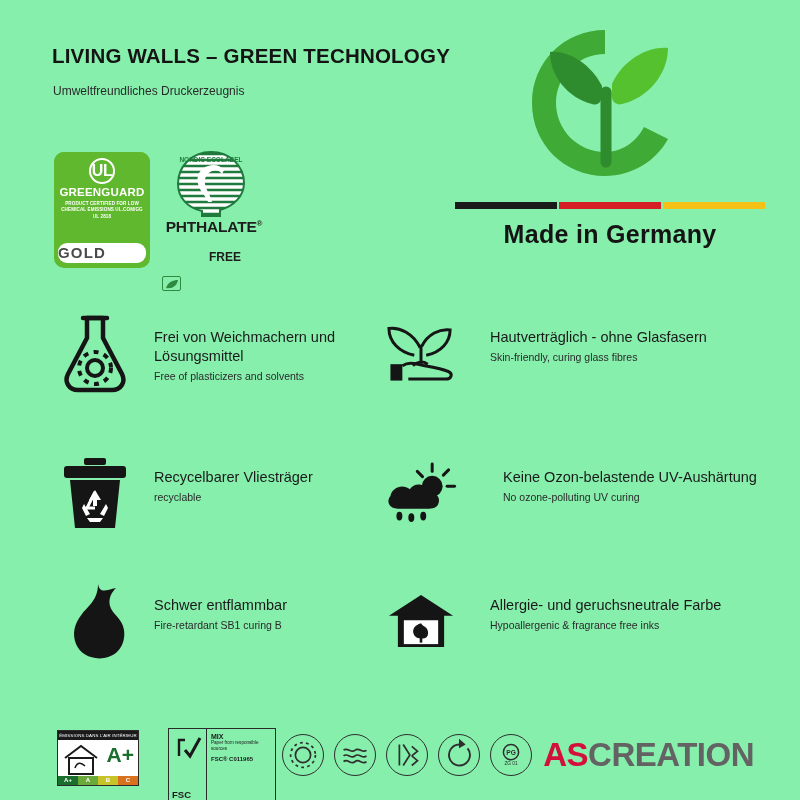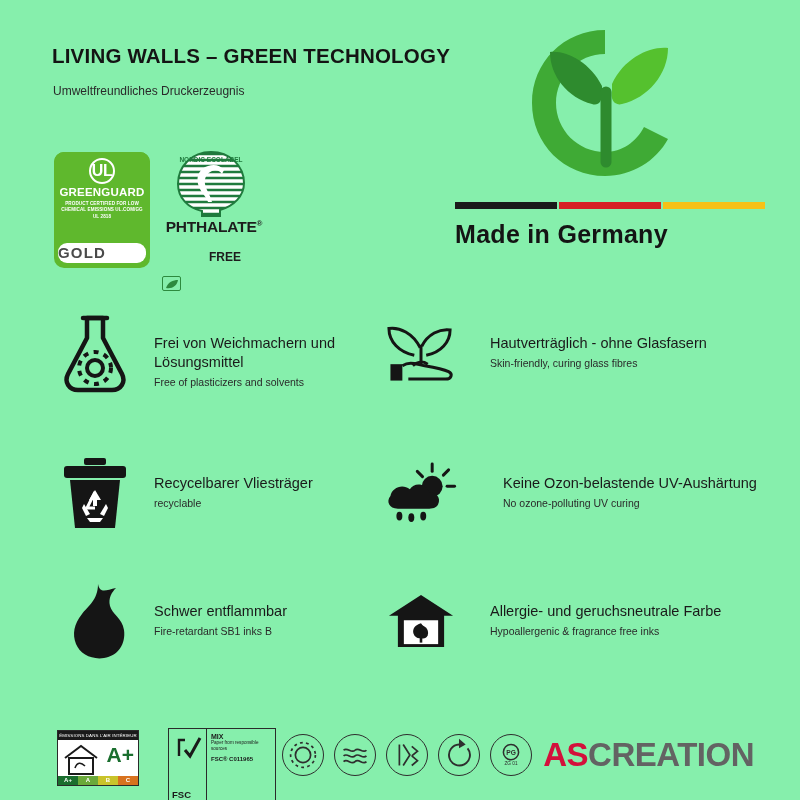--- a/index.html
+++ b/index.html
@@ -120,41 +120,41 @@
     position: absolute;
     top: 202px;
     height: 7px;
   }
   .flag-black { left: 455px; width: 102px; background: #1a1a1a; }
   .flag-red   { left: 559px; width: 102px; background: #d61f24; }
   .flag-gold  { left: 663px; width: 102px; background: #f6c117; }
   .mig-text {
     position: absolute;
     left: 455px; top: 220px; width: 310px;
-    text-align: left;
+    text-align: center;
     font-size: 25px;
     font-weight: bold;
     color: #141414;
     letter-spacing: 0.3px;
   }
 
   
   .feature {
     position: absolute;
     width: 330px;
     height: 120px;
   }
   .feature .ico {
     position: absolute;
     left: 0; top: 0;
     width: 82px; height: 82px;
   }
   .feature .txt {
     position: absolute;
-    left: 100px; top: 22px;
+    left: 100px; top: 16px;
     width: 232px;
   }
   .feature .t-de {
     font-size: 14.5px;
     color: #1a1a1a;
     line-height: 19px;
   }
   .feature .t-en {
     font-size: 10.5px;
     color: #2a2a2a;
@@ -352,21 +352,21 @@
     </div>
   </div>
 
   <div class="feature" id="f3">
     <svg class="ico" viewBox="0 0 82 82">
       <path d="M44 4 C44 20 34 26 28 34 C20 44 18 54 22 64 C26 74 38 80 50 78 C64 76 72 64 70 50 C68 38 58 34 56 26 C54 18 58 12 62 8 C52 10 46 14 44 4 Z" fill="#151515"></path>
       <path d="M40 34 C40 44 32 48 30 56 C28 64 34 72 42 72 C50 72 55 65 53 57 C51 49 44 46 44 38 C44 34 42 32 40 34 Z" fill="#ffffff" opacity="0"></path>
     </svg>
     <div class="txt">
       <div class="t-de">Schwer entflammbar</div>
-      <div class="t-en">Fire-retardant SB1 inks B</div>
+      <div class="t-en">Fire-retardant SB1 curing B</div>
     </div>
   </div>
 
   <div class="feature" id="f4">
     <svg class="ico" viewBox="0 0 110 82">
       <path d="M54 34 C44 14 26 6 12 8 C12 26 26 40 46 44" fill="none" stroke="#151515" stroke-width="4"></path>
       <path d="M56 32 C64 16 80 8 94 10 C94 26 82 40 62 44" fill="none" stroke="#151515" stroke-width="4"></path>
       <path d="M55 30 C55 44 55 52 55 58" stroke="#151515" stroke-width="4" fill="none"></path>
       <path d="M14 78 L30 78 L30 56 L14 56 Z" fill="#151515"></path>
       <path d="M30 58 C40 52 48 56 60 58 C72 60 84 62 92 66 C98 69 96 76 88 76 L38 76" fill="none" stroke="#151515" stroke-width="4" stroke-linejoin="round"></path>

